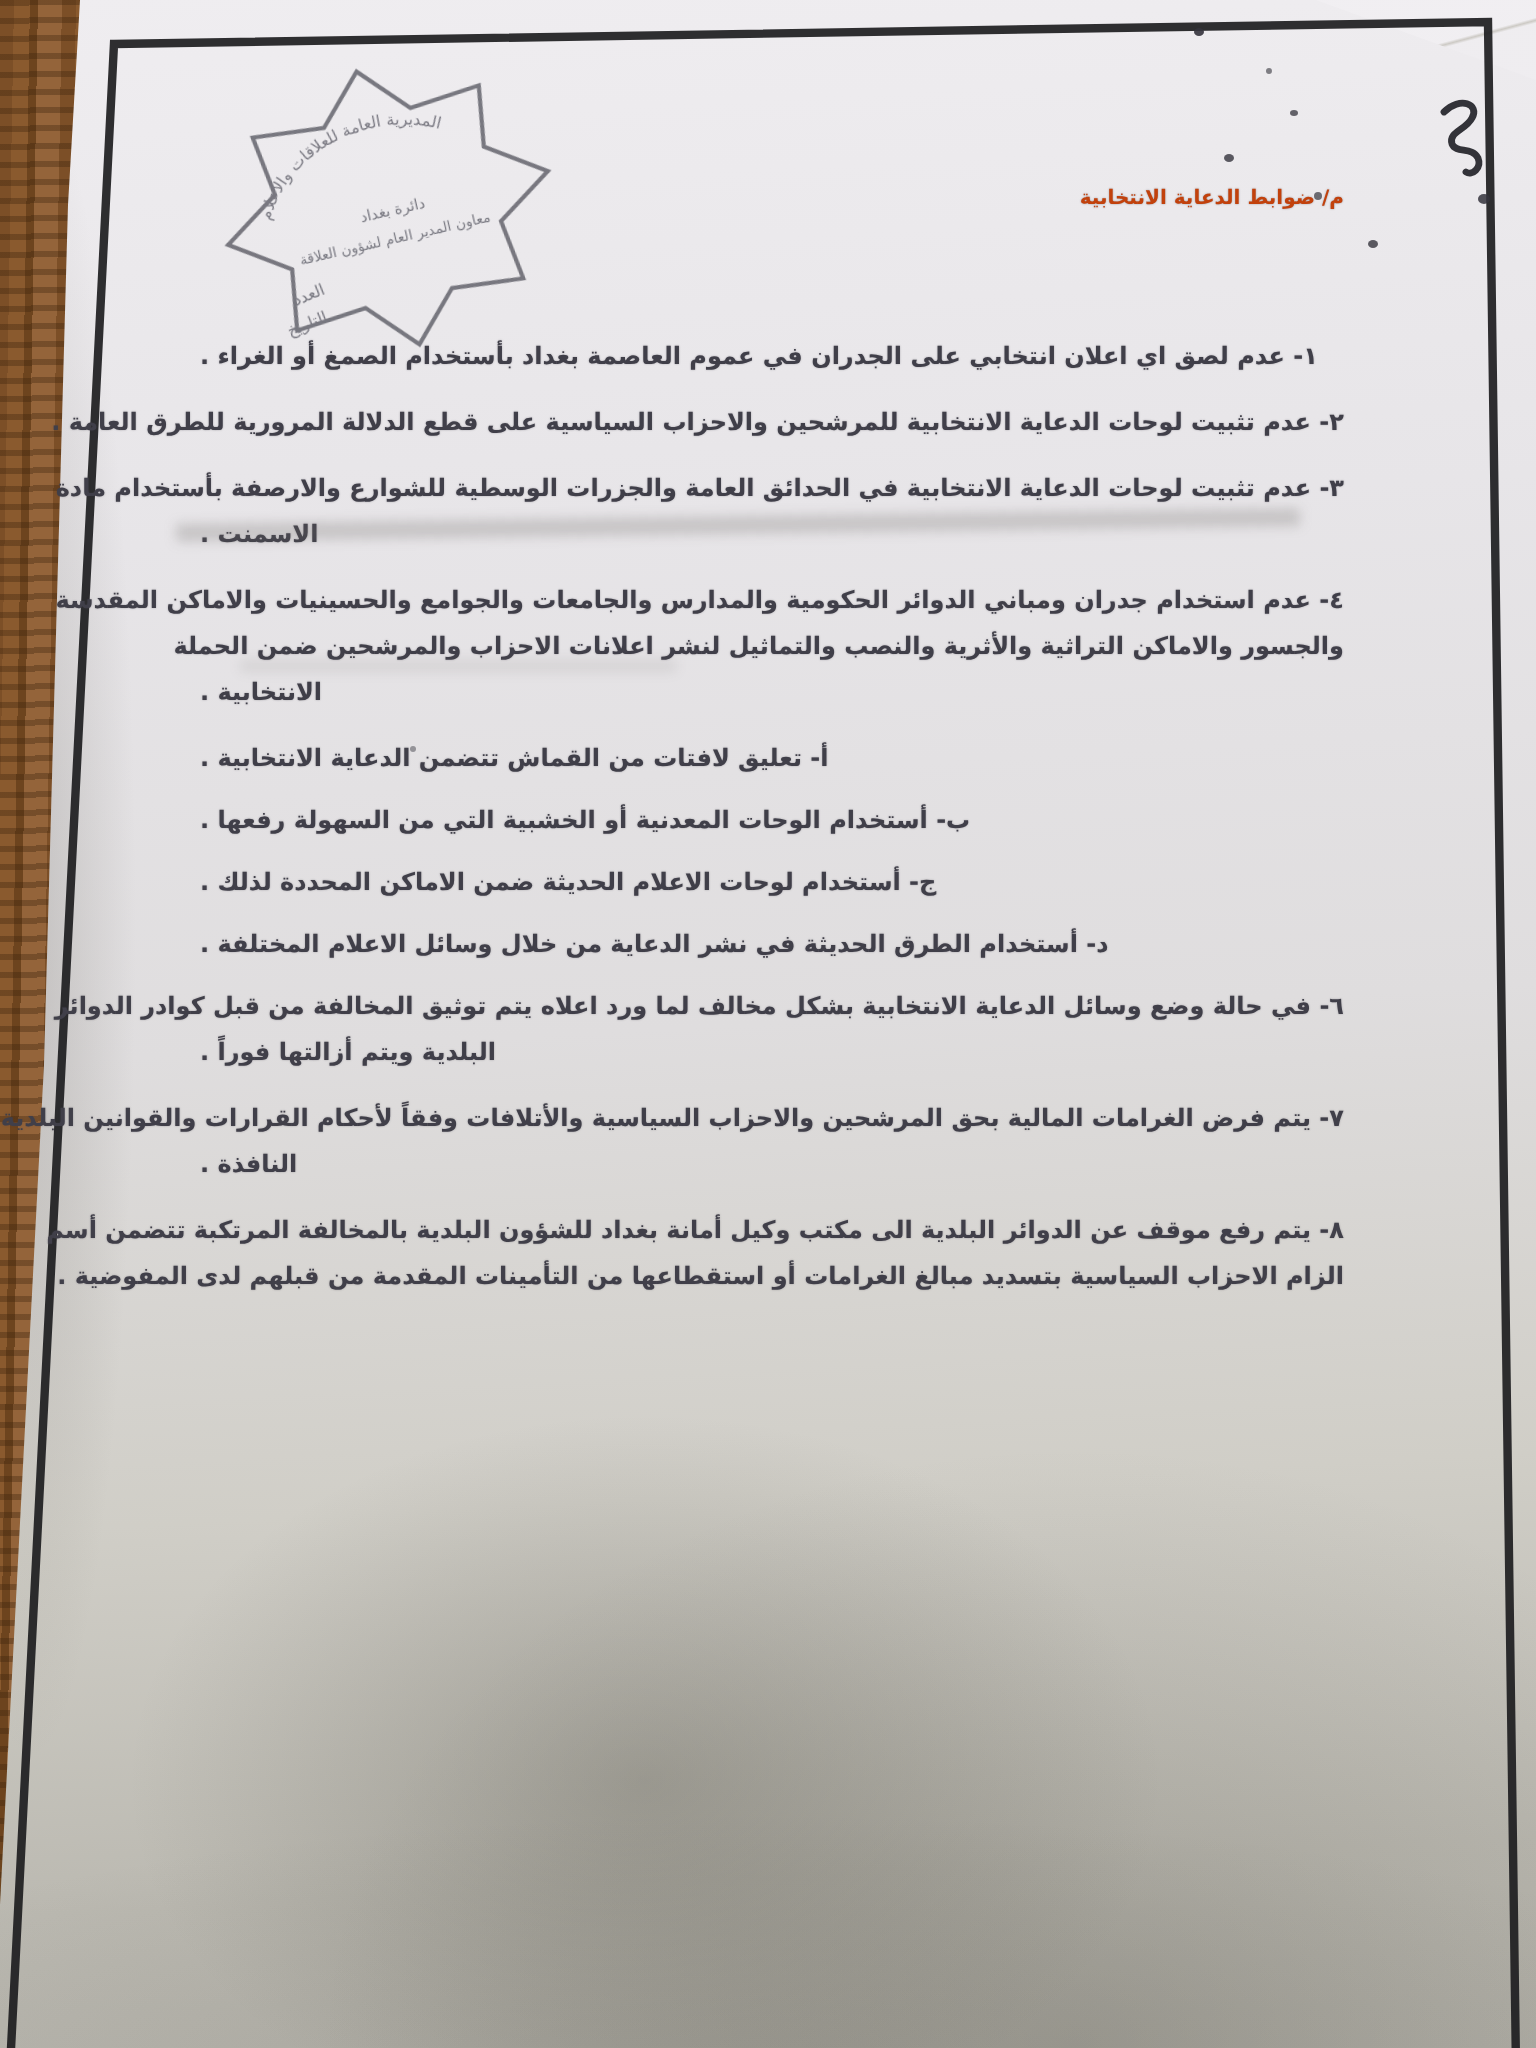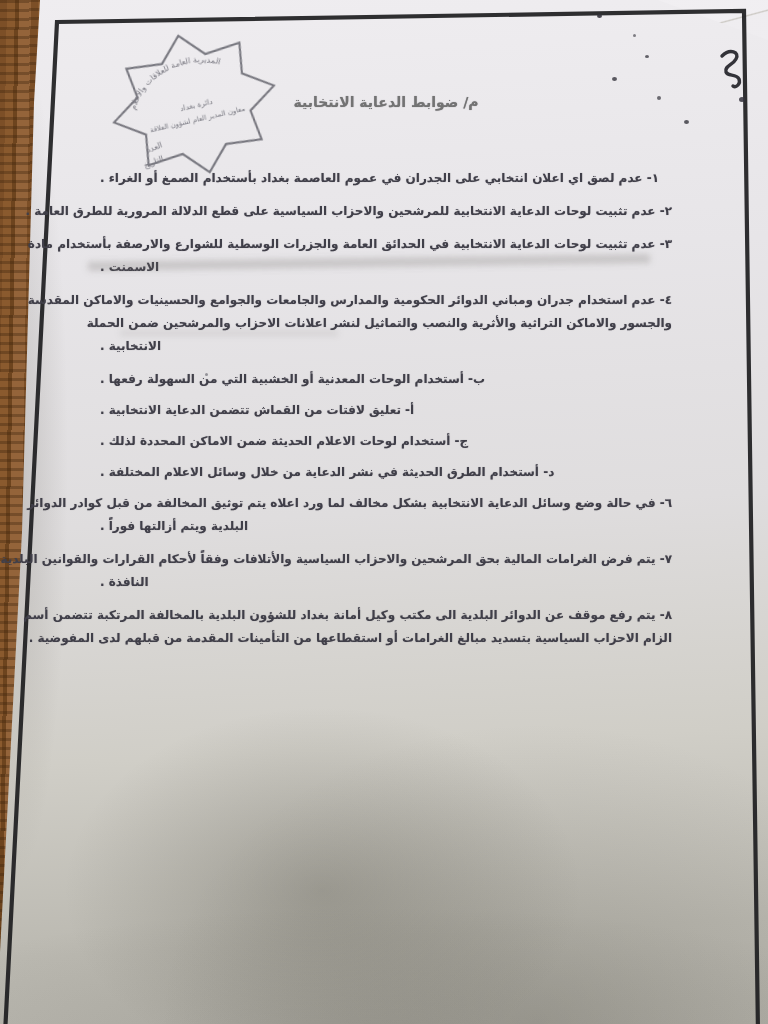--- a/index.html
+++ b/index.html
@@ -32,22 +32,22 @@
   svg.frame{position:absolute;inset:0;pointer-events:none;}
   
   .stamp{
     position:absolute;left:106px;top:28px;width:176px;height:152px;
     transform:rotate(-13deg);opacity:.82;filter:blur(.35px);
   }
   .stamp text{fill:#61616b;font-family:"DejaVu Sans",sans-serif;}
   
   .title{
     position:absolute;top:94px;left:100px;width:572px;
-    text-align:center;direction:rtl;
-    font-size:14px;font-weight:700;color:#737373;
+    text-align:right;direction:rtl;
+    font-size:10px;font-weight:700;color:#c2410c;
     text-shadow:0 0 1px rgba(55,54,64,.45);
   }
   .doc-body{
     position:absolute;top:167px;left:100px;width:572px;
     direction:rtl;color:#403f49;font-weight:700;font-size:12px;
     text-shadow:0 0 1px rgba(64,63,73,.4);
   }
   .item{margin-bottom:10px;}
   .item .line{line-height:23px;text-align:left;white-space:nowrap;}
   .item .line.tail{margin-right:28px;}
@@ -95,24 +95,24 @@
     <div class="item">
       <div class="line">٣- عدم تثبيت لوحات الدعاية الانتخابية في الحدائق العامة والجزرات الوسطية للشوارع والارصفة بأستخدام مادة</div>
       <div class="line tail">الاسمنت .</div>
     </div>
     <div class="item">
       <div class="line">٤- عدم استخدام جدران ومباني الدوائر الحكومية والمدارس والجامعات والجوامع والحسينيات والاماكن المقدسة</div>
       <div class="line">والجسور والاماكن التراثية والأثرية والنصب والتماثيل لنشر اعلانات الاحزاب والمرشحين ضمن الحملة</div>
       <div class="line tail">الانتخابية .</div>
     </div>
     <div class="item sub">
-      <div class="line">ب- أستخدام الوحات المعدنية أو الخشبية التي من السهولة رفعها .</div>
+      <div class="line">أ- تعليق لافتات من القماش تتضمن الدعاية الانتخابية .</div>
     </div>
     <div class="item sub">
-      <div class="line">أ- تعليق لافتات من القماش تتضمن الدعاية الانتخابية .</div>
+      <div class="line">ب- أستخدام الوحات المعدنية أو الخشبية التي من السهولة رفعها .</div>
     </div>
     <div class="item sub">
       <div class="line">ج- أستخدام لوحات الاعلام الحديثة ضمن الاماكن المحددة لذلك .</div>
     </div>
     <div class="item sub">
       <div class="line">د- أستخدام الطرق الحديثة في نشر الدعاية من خلال وسائل الاعلام المختلفة .</div>
     </div>
     <div class="item">
       <div class="line">٦- في حالة وضع وسائل الدعاية الانتخابية بشكل مخالف لما ورد اعلاه يتم توثيق المخالفة من قبل كوادر الدوائر</div>
       <div class="line tail">البلدية ويتم أزالتها فوراً .</div>

